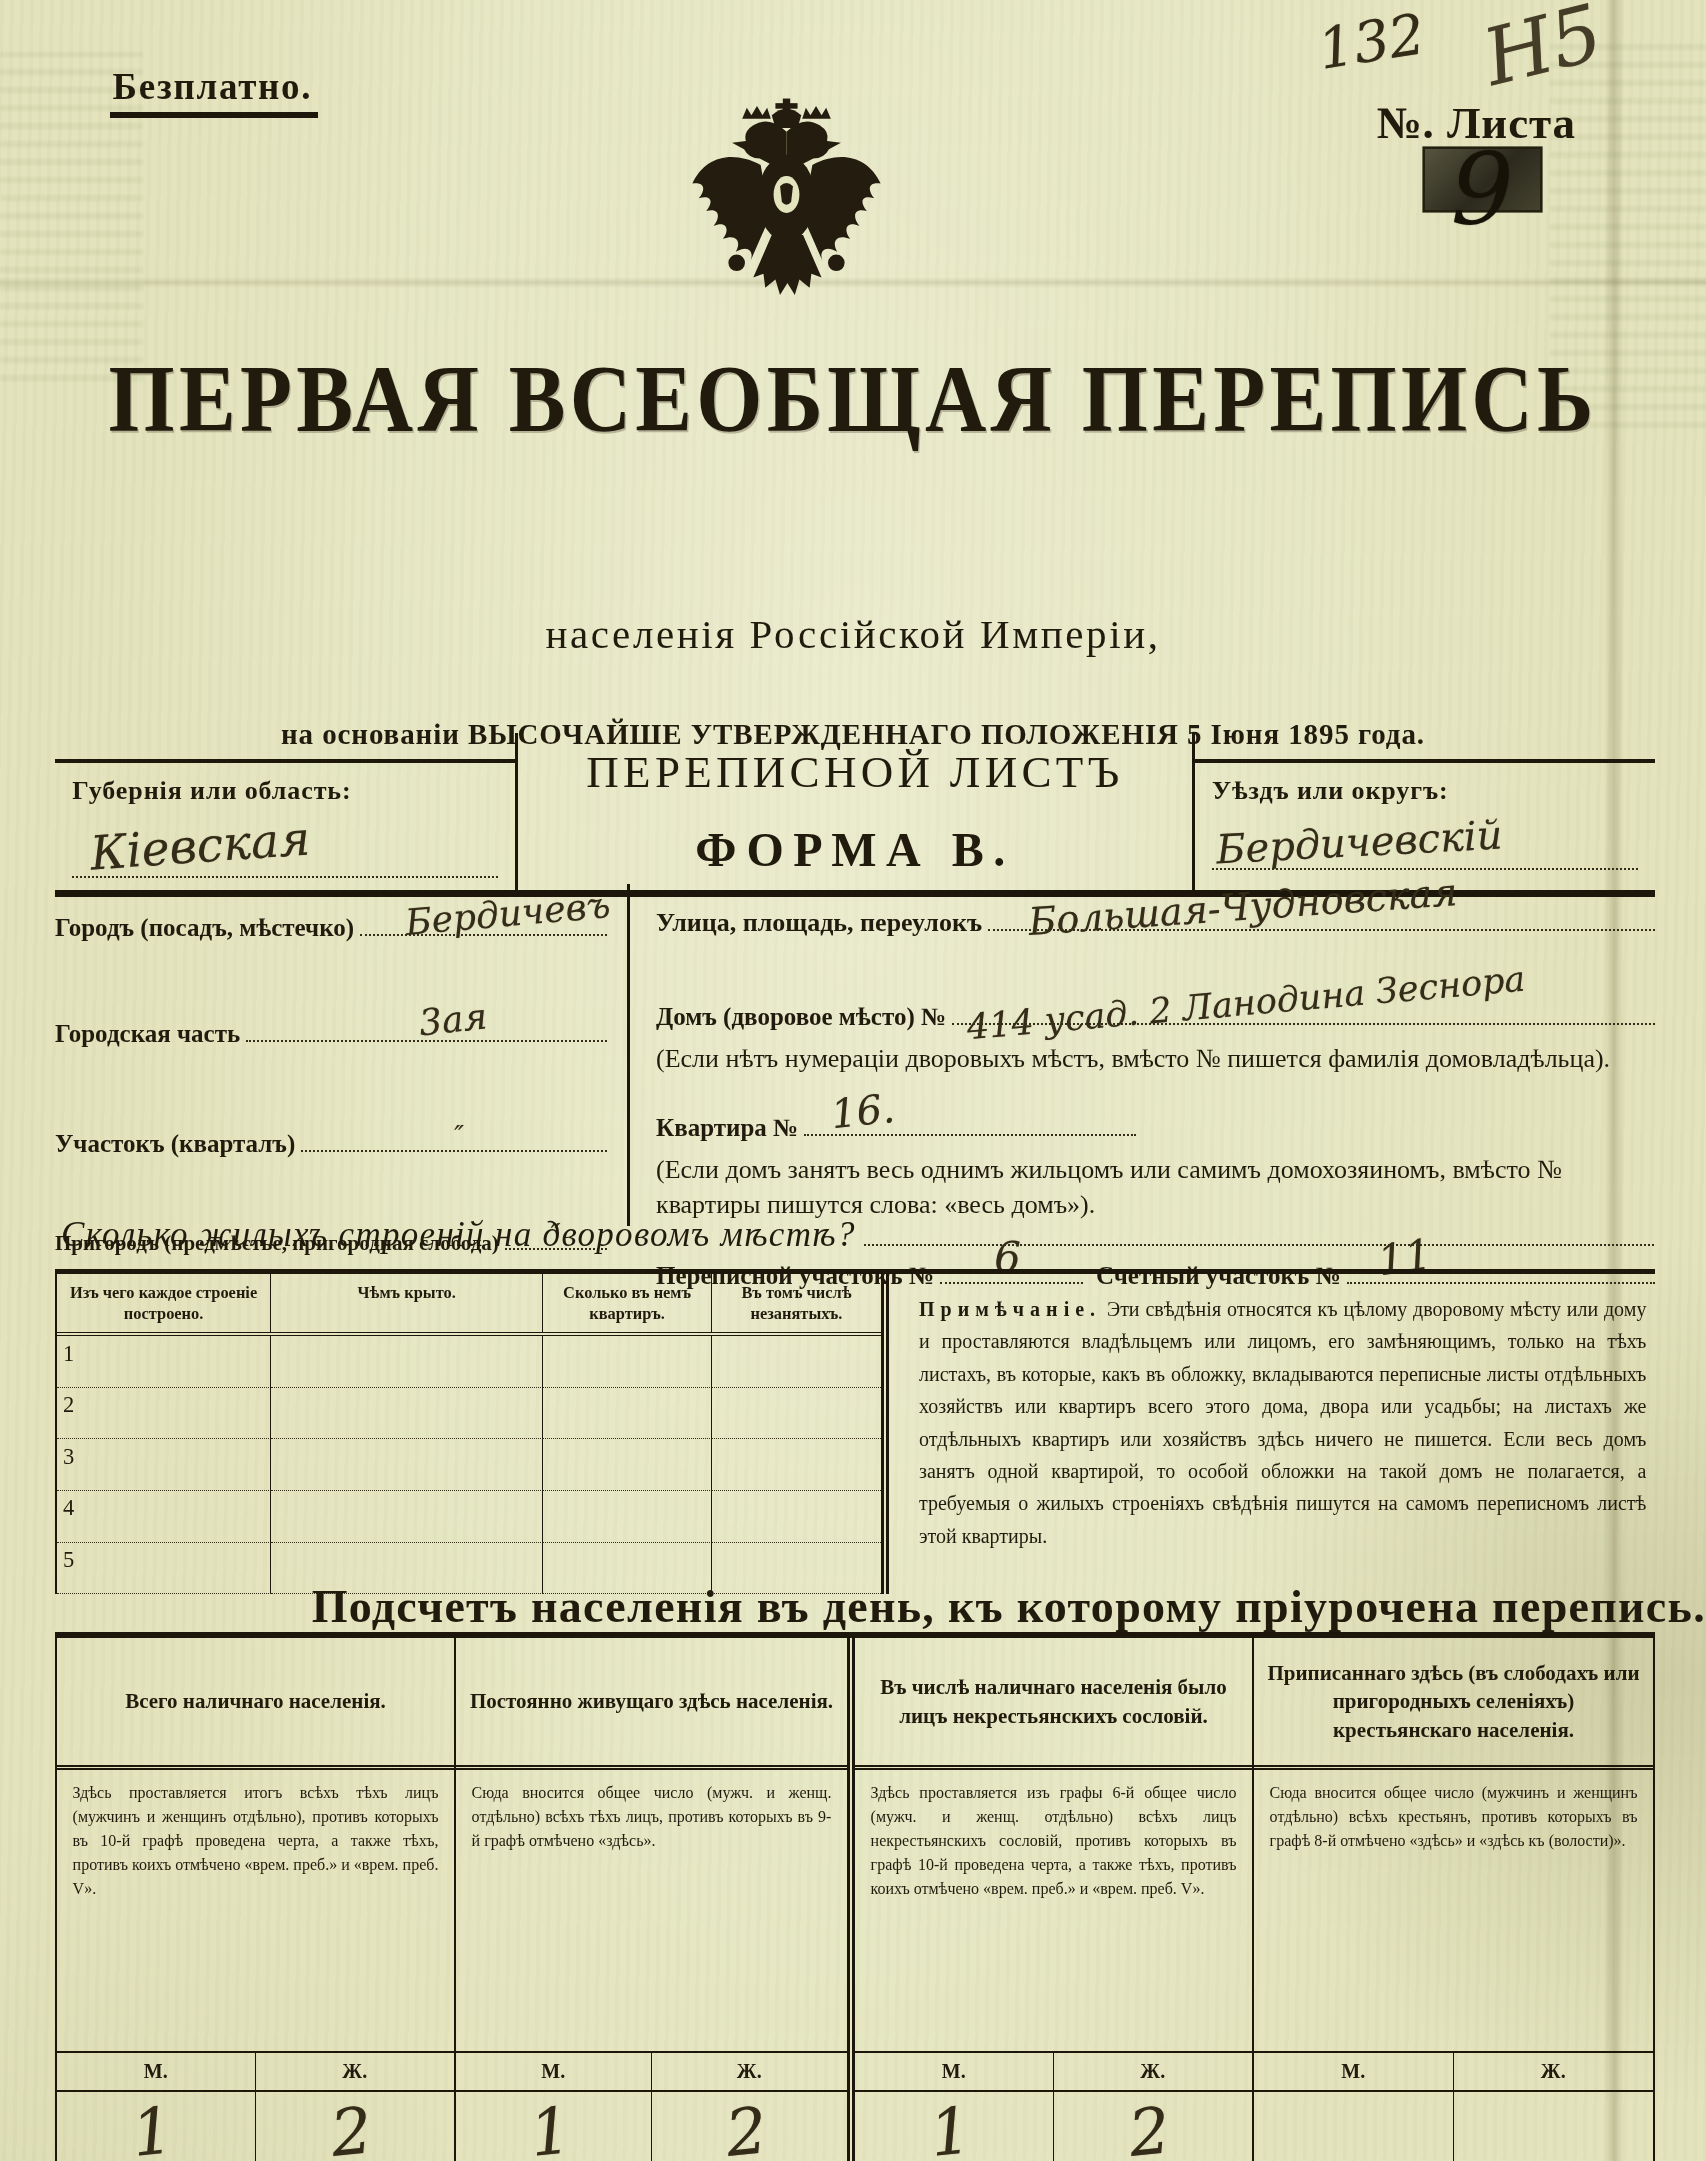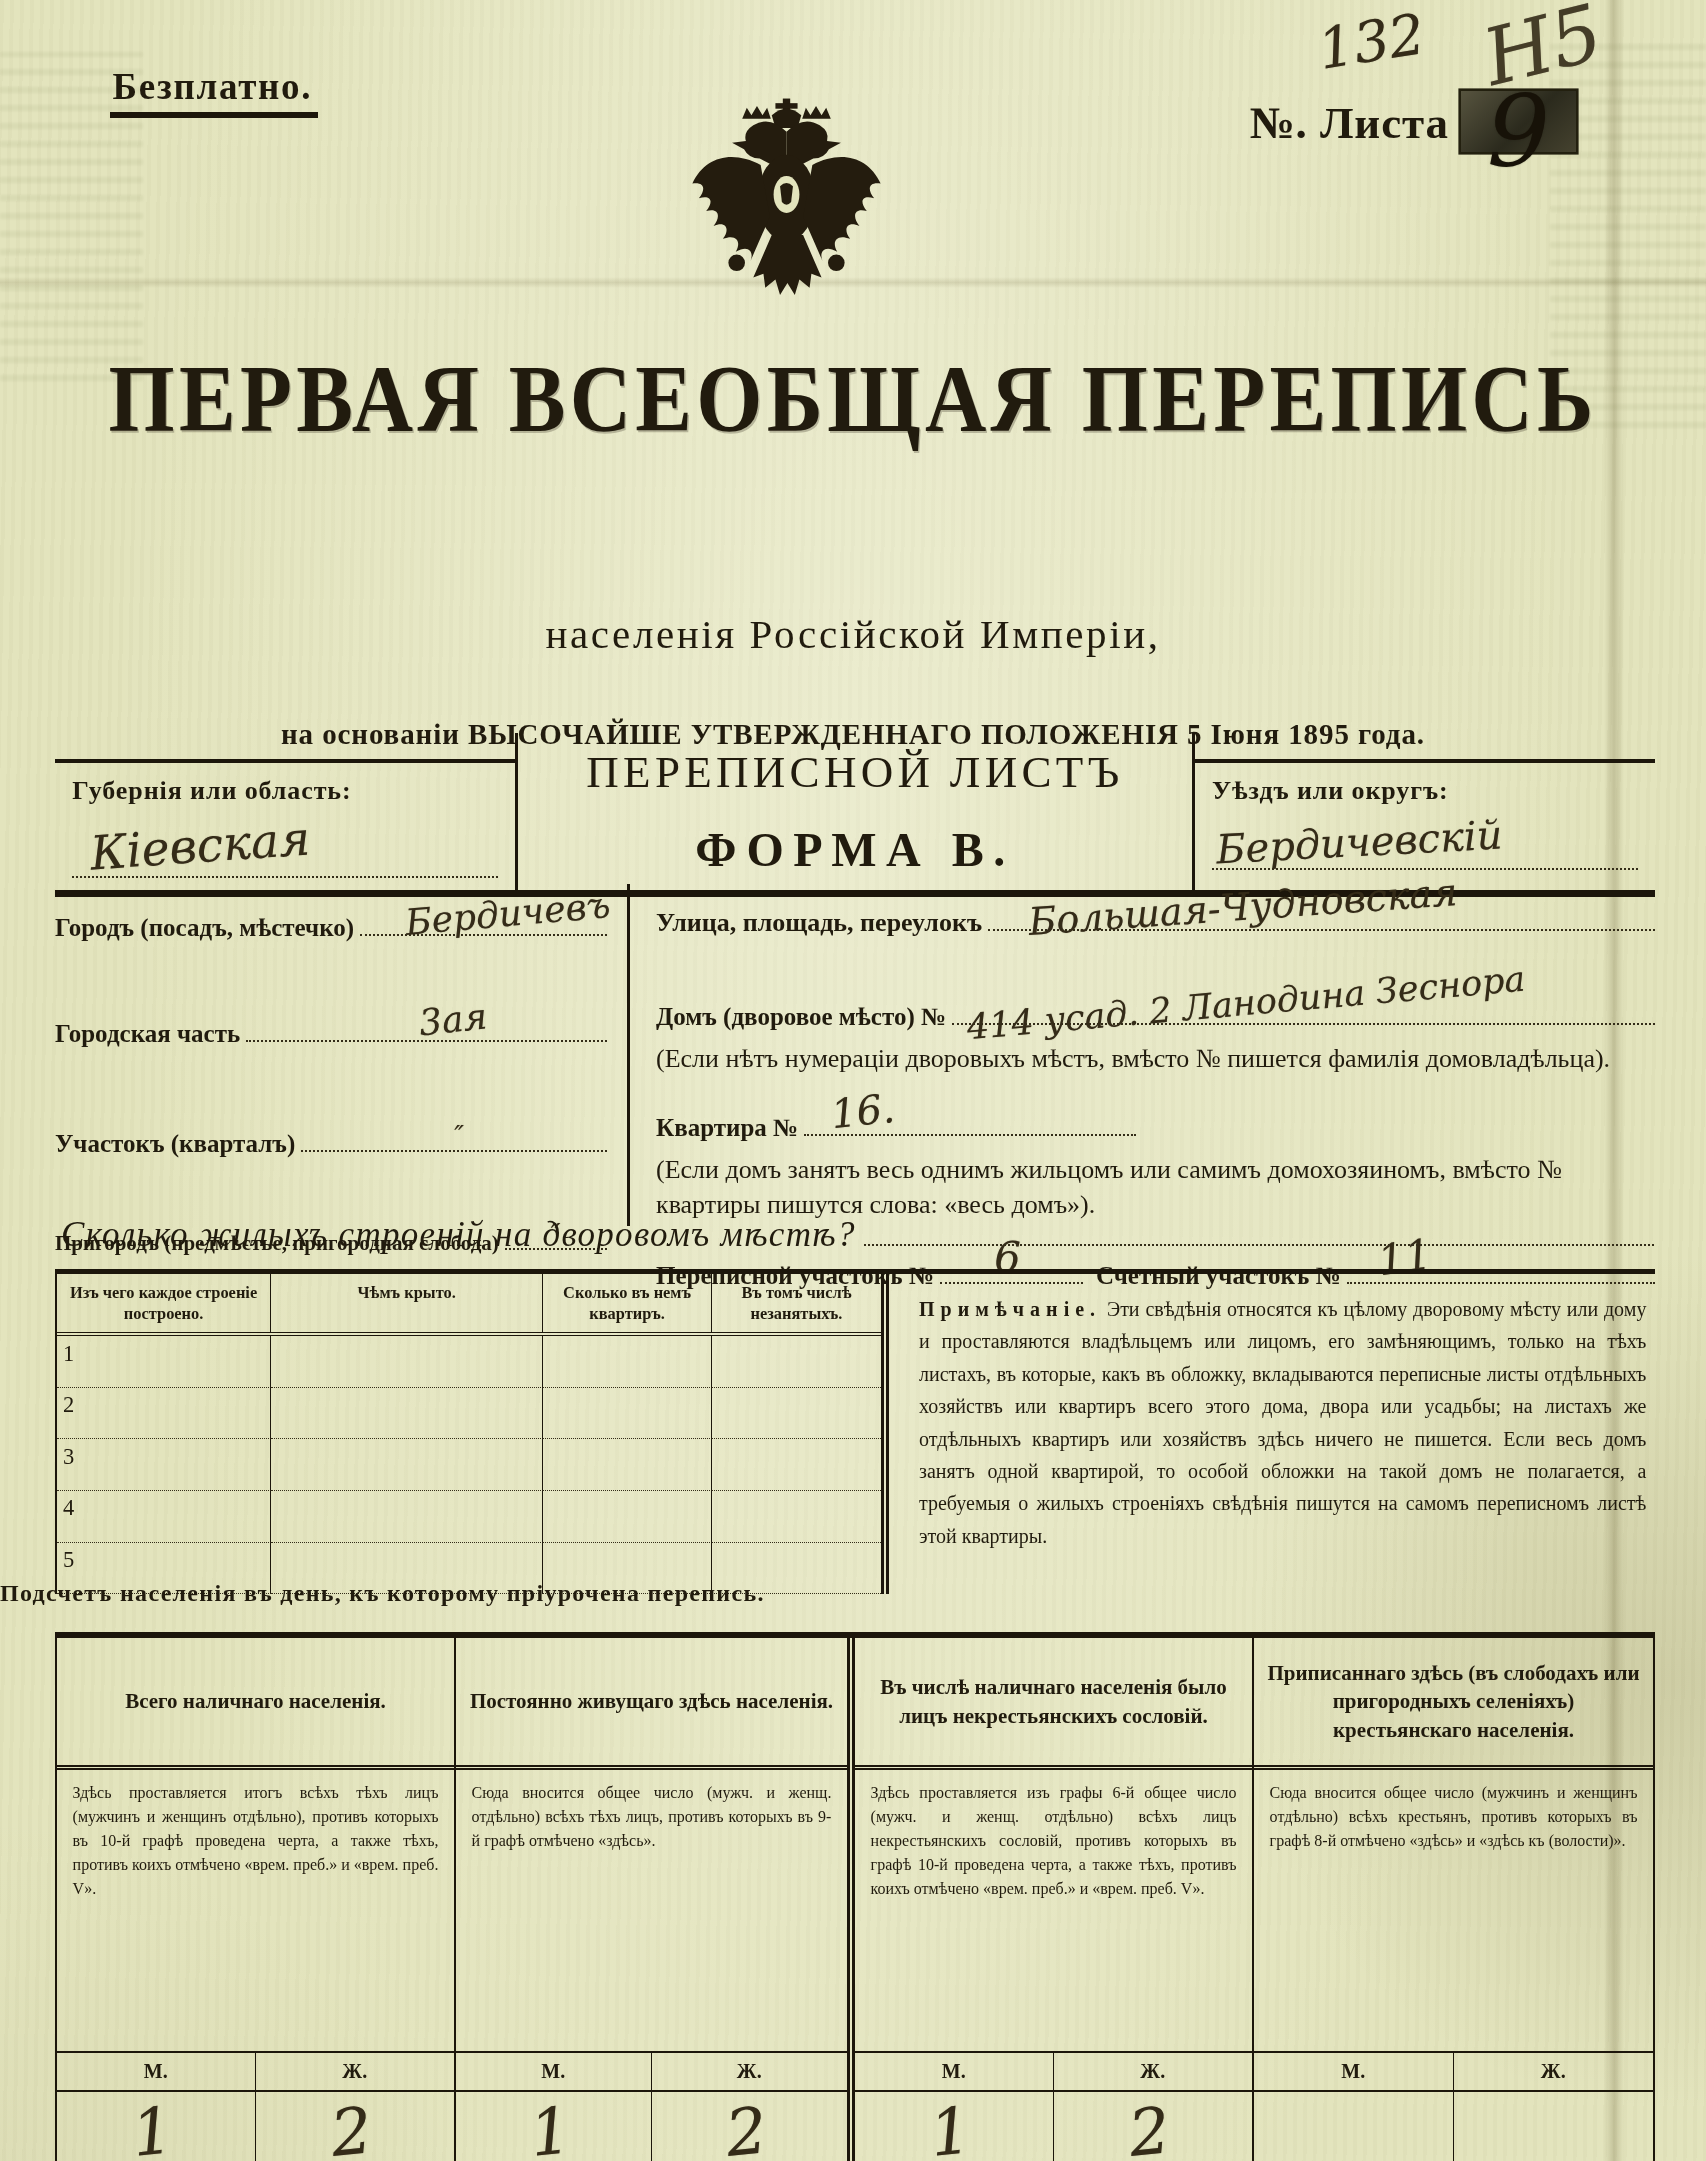--- a/index.html
+++ b/index.html
@@ -38,21 +38,21 @@
 
   
   #free-label{
     position:absolute;left:110px;top:65px;
     font-size:37px;font-weight:bold;letter-spacing:1.7px;
     border-bottom:6px solid #1c160b;padding:0 6px 4.3px 2.6px;
   }
   #eagle{position:absolute;left:685px;top:91px;width:203px;height:255px;}
   #pen-number{position:absolute;right:281px;top:8.6px;font-size:56px;transform:rotate(-9deg);}
   #pen-number-2{position:absolute;right:104px;top:0px;font-size:78px;transform:rotate(-14deg);opacity:.9;}
-  #sheet-no{position:absolute;right:130px;top:91px;display:flex;align-items:flex-start;}
+  #sheet-no{position:absolute;right:130px;top:91px;display:flex;align-items:center;flex-direction:column;}
   #sheet-no .lbl{font-size:45px;font-weight:bold;letter-spacing:0.9px;padding-top:6px;}
   #sheet-no-box{
     position:relative;margin-left:12px;width:115px;height:61px;
     background:linear-gradient(135deg,#57543f,#2b2a1d 55%,#45422f);
     box-shadow:0 0 0 2.6px #23200f;
   }
   #sheet-no-box .hand{
     position:absolute;left:26px;top:-17.3px;font-size:99px;color:#171208;
     text-shadow:0 0 1.3px rgba(20,15,5,.5);
   }
@@ -106,21 +106,21 @@
   .brow > div{border-right:1.7px solid #1c160b;padding:4.3px 6px;}
   .brow > div:last-child{border-right:none;}
   #bhead{border-bottom:4.8px double #1c160b;}
   #bhead > div{font-size:16.4px;font-weight:bold;text-align:center;line-height:1.3;padding:7.8px 4.3px;}
   .brow.data > div{height:42px;border-bottom:1.7px dotted #332c18;font-size:22.5px;}
   .brow.data:last-child > div{border-bottom:1.7px dotted #332c18;}
   #bnote{flex:1;padding:19px 8.6px 0 30px;font-size:20px;line-height:1.62;text-align:justify;}
   #bnote .nt{font-weight:bold;letter-spacing:6px;}
 
   
-  #count-heading{position:absolute;top:1580px;left:0;right:0;text-align:left;font-size:24px;font-weight:bold;letter-spacing:1.3px;}
+  #count-heading{position:absolute;top:1580px;left:0;right:0;text-align:right;font-size:46px;font-weight:bold;letter-spacing:1.3px;}
   #count-table{
     position:absolute;top:1632px;left:55px;right:51px;
     display:grid;grid-template-columns:1fr 1fr 1fr 1fr;
     border-top:6.5px solid #1c160b;border-bottom:7.8px solid #1c160b;
     border-left:2.2px solid #1c160b;border-right:2.2px solid #1c160b;
   }
   .cgroup{border-right:2.6px solid #1c160b;display:flex;flex-direction:column;}
   .cgroup:nth-child(2){border-right:8.6px double #1c160b;}
   .cgroup:last-child{border-right:none;}
   .g-title{height:115px;display:flex;align-items:center;justify-content:center;text-align:center;

